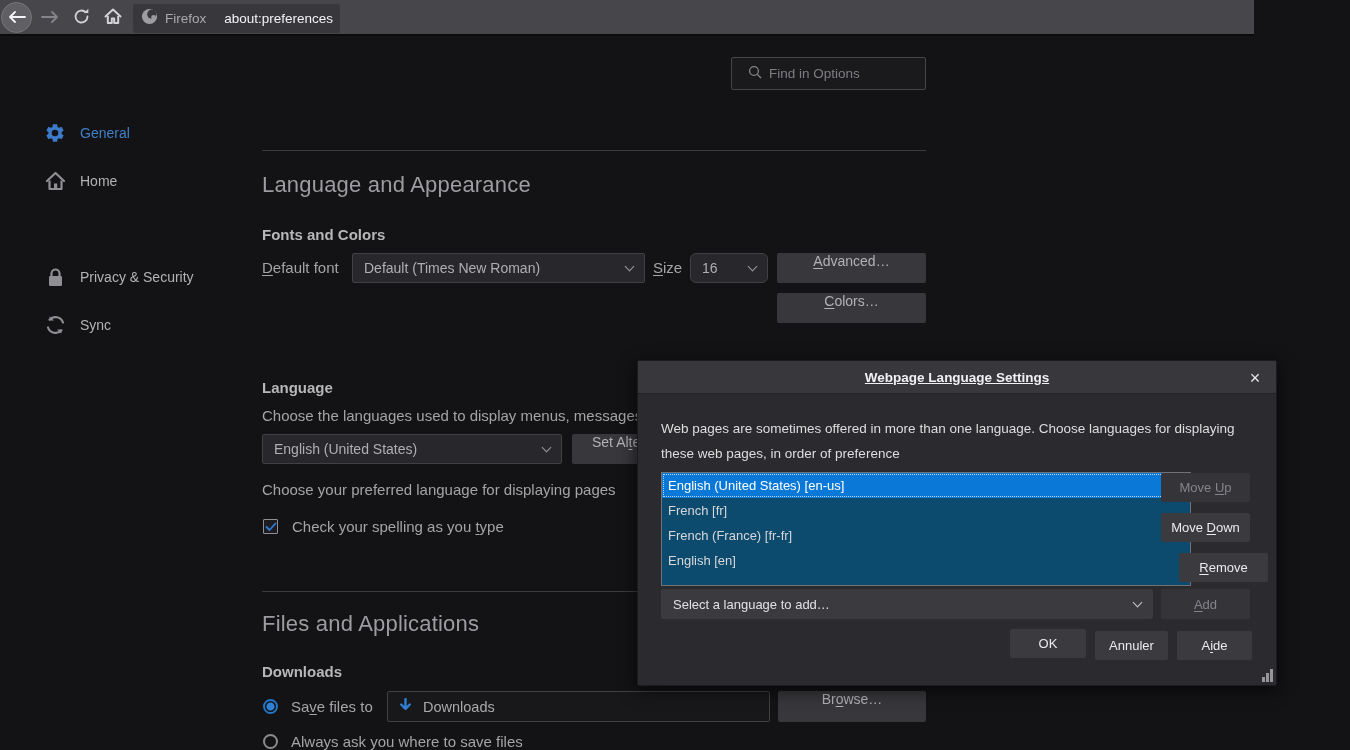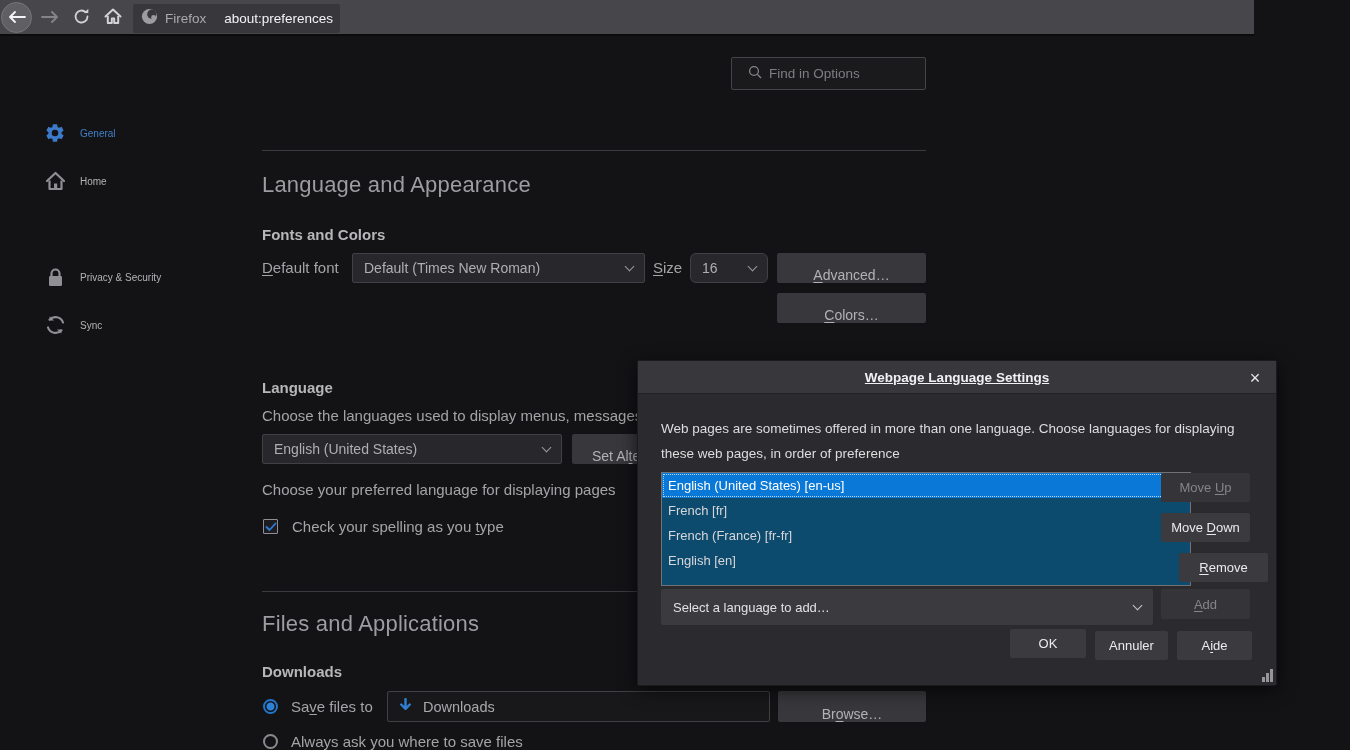--- a/index.html
+++ b/index.html
@@ -17,30 +17,30 @@
   .url-sep { width:1px; height:18px; background:#5c5c61; margin:0 9px; }
   .url-text { color:#f3f3f5; font-size:13.5px; }
 
   
   .findbox { left:731px; top:57px; width:195px; height:33px; background:#1a1a1d; border:1px solid #454549; border-radius:2px; display:flex; align-items:center; padding:0 9px; }
   .findbox span { color:#7e7e83; font-size:13.5px; margin-left:7px; }
   .divider { height:1px; background:#3b3b3f; }
 
   .side-item { left:30px; width:215px; height:48px; display:flex; align-items:center; cursor:pointer; }
   .side-item .ic { width:24px; height:24px; margin-left:13px; display:flex; align-items:center; justify-content:center; }
-  .side-item .lbl { margin-left:13px; font-size:10px; color:#b3b3b6; }
+  .side-item .lbl { margin-left:13px; font-size:14px; color:#b3b3b6; }
   .side-item.active .lbl { color:#4080c8; }
 
   .h-light { font-size:22px; font-weight:300; color:#9d9da1; letter-spacing:.2px; }
   .h-bold { font-size:15px; font-weight:bold; color:#b7b7ba; }
   .p-text { font-size:15px; color:#a4a4a7; }
 
   .dd { background:#28282c; border:1px solid #414145; border-radius:2px; color:#afafb2; font-size:14px; display:flex; align-items:center; justify-content:space-between; padding:0 11px; }
   .chev { width:7px; height:7px; border-right:1.6px solid #9a9a9e; border-bottom:1.6px solid #9a9a9e; transform:rotate(45deg); margin-top:-4px; flex:none; }
-  .btn { background:#38383c; border:none; border-radius:2px; color:#b2b2b5; font-size:14px; display:flex; align-items:flex-end; justify-content:center; cursor:pointer; }
+  .btn { background:#38383c; border:none; border-radius:2px; color:#b2b2b5; font-size:14px; display:flex; align-items:flex-start; justify-content:center; cursor:pointer; }
   u { text-underline-offset:2px; }
 
   .cb { width:15px; height:15px; background:#1d1d21; border:1px solid #8f8f93; border-radius:1px; display:flex; align-items:center; justify-content:center; }
   .radio { width:15px; height:15px; border-radius:50%; border:2px solid #8a8a8e; }
   .radio.sel { border-color:#2374c6; background:radial-gradient(circle,#2e82d6 0 3.5px,rgba(0,0,0,0) 4.5px); }
   .field { background:#18181b; border:1px solid #414145; border-radius:2px; display:flex; align-items:center; padding:0 10px; }
   .field span { color:#a9a9ac; font-size:14.5px; margin-left:11px; }
 
   
   .dialog { left:637px; top:360px; width:640px; height:326px; background:#2b2b2f; border:1px solid #1b1b1e; border-radius:2px; box-shadow:0 4px 18px rgba(0,0,0,.65); z-index:10; }
@@ -239,21 +239,21 @@
     <button class="abs dbtn disabled" style="left:523px;top:112px;width:89px;height:29px;">
         <span><span>Move </span><u>U</u><span>p</span></span>
       </button>
     <button class="abs dbtn" style="left:523px;top:152px;width:89px;height:29px;">
         <span><span>Move </span><u>D</u><span>own</span></span>
       </button>
     <button class="abs dbtn" style="left:541px;top:192px;width:89px;height:29px;text-align:right;">
         <span><u>R</u><span>emove</span></span>
       </button>
 
-    <div class="abs dsel" style="left:23px;top:228px;width:492px;height:36px;gap:8px;">
+    <div class="abs dsel" style="left:23px;top:228px;width:492px;height:30px;gap:8px;">
       <span>Select a language to add…</span>
       <span class="chev" style="border-color:#c7c7cb;"></span>
     </div>
     <button class="abs dbtn disabled" style="left:523px;top:228px;width:89px;height:30px;">
         <span><u>A</u><span>dd</span></span>
       </button>
 
     <button class="abs dbtn" style="left:372px;top:268px;width:76px;height:29px;">OK</button>
     <button class="abs dbtn" style="left:457px;top:270px;width:73px;height:29px;">Annuler</button>
     <button class="abs dbtn" style="left:539px;top:270px;width:75px;height:29px;">

